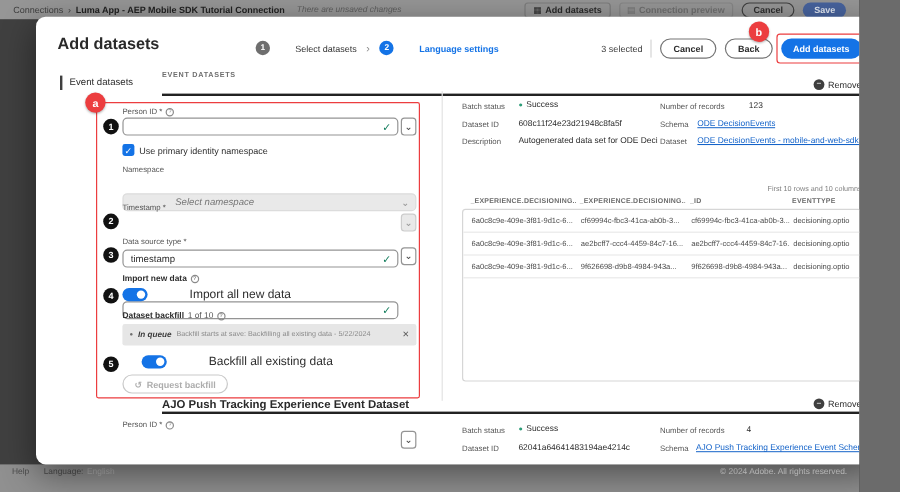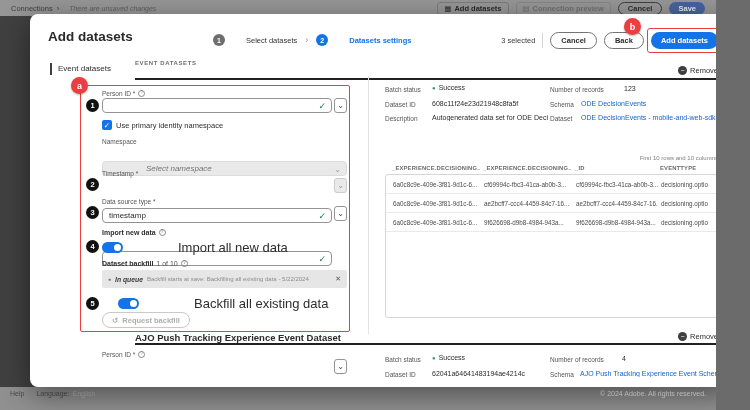--- a/index.html
+++ b/index.html
@@ -82,21 +82,21 @@
              align-items:center; justify-content:center; font-size:8px; color:#4a4a4a; background:#fff; }
   .chevbox.dis { background:#e9e9e9; border-color:#cccccc; color:#9a9a9a; }
   .inp.dis { background:#e9e9e9; border-color:#dcdcdc; width:245px; }
   .inp.dis input { font-style:italic; color:#9a9a9a; }
   .inp.dis .chev-in { position:absolute; right:5px; top:3px; color:#9a9a9a; font-size:8px; }
   .cb { width:10px; height:10px; background:#1473e6; border-radius:2px; color:#fff; font-size:7.5px;
         display:flex; align-items:center; justify-content:center; }
   .cb-lbl { font-size:7.5px; color:#2e2e2e; margin-left:4px; }
   .tgl { width:21px; height:11px; border-radius:6px; background:#1473e6; position:relative; }
   .tgl .knob { position:absolute; right:2px; top:2px; width:7px; height:7px; border-radius:50%; background:#fff; }
-  .tgl-lbl { font-size:13px; color:#2e2e2e; margin-left:24px;padding-left:31px; }
+  .tgl-lbl { font-size:10px; color:#2e2e2e; margin-left:4px;padding-left:31px; }
   .queue-bar { width:245px; height:18px; background:#e6e6e6; border-radius:2px; display:flex;
                align-items:center; gap:4px; padding:0 6px; }
   .q-dot { font-size:5px; color:#6f6f6f; }
   .q-status { font-size:6.8px; font-weight:bold; font-style:italic; color:#3a3a3a; }
   .q-note { font-size:6px; color:#8c8c8c; flex:1; white-space:nowrap; overflow:hidden; }
   .q-close { font-size:7px; color:#5a5a5a; }
   .req-btn { gap:4px; height:16px; border:1.5px solid #c9c9c9; border-radius:8px; padding:0 9px;
              font-size:7.5px; font-weight:bold; color:#adadad; background:#fff; }
 
   .v-div { width:1px; background:#e3e3e3; }
@@ -118,20 +118,21 @@
 </style>
 </head>
 <body>
 
 <div class="page">
 
   <div class="topbar">
     <div class="crumb">
       <span>Connections</span>
       <span>›</span>
+      <b>Luma App - AEP Mobile SDK Tutorial Connection</b>
       <span class="unsaved">There are unsaved changes</span>
     </div>
     <div class="tb-actions">
       <div class="tb-btn">
         <span>▦</span>
         <span>Add datasets</span>
       </div>
       <div class="tb-btn dis">
         <span>▤</span>
         <span>Connection preview</span>
@@ -153,21 +154,21 @@
 
   <div class="modal">
 
     <div class="abs m-title" style="left:18px; top:15px;">Add datasets</div>
 
     <div class="abs flexr steps" style="left:183px; top:20px;">
       <span class="step-circle">1</span>
       <span class="step-lbl">Select datasets</span>
       <span class="step-sep">›</span>
       <span class="step-circle active">2</span>
-      <span class="step-lbl active">Datasets settings</span>
+      <span class="step-lbl active">Language settings</span>
     </div>
 
     <div class="abs flexr hdr-actions" style="right:13px; top:18px;">
       <span class="sel-count">3 selected</span>
       <span class="hdr-div"></span>
       <div class="pill ghost">Cancel</div>
       <div class="pill ghost">Back</div>
       <div class="add-wrap">
         <div class="pill primary">Add datasets</div>
         <div class="red-rect"></div>

